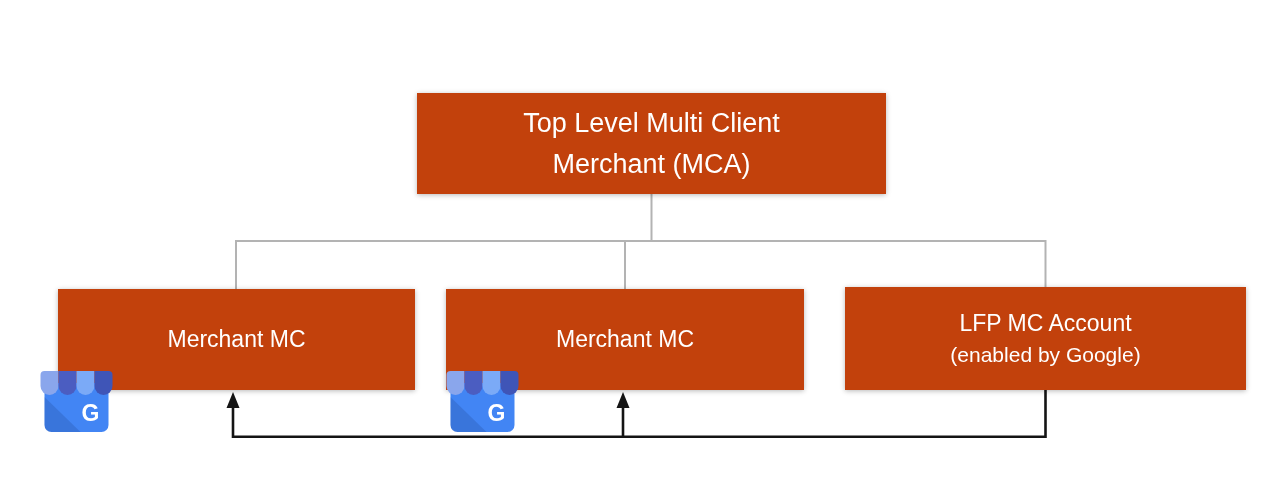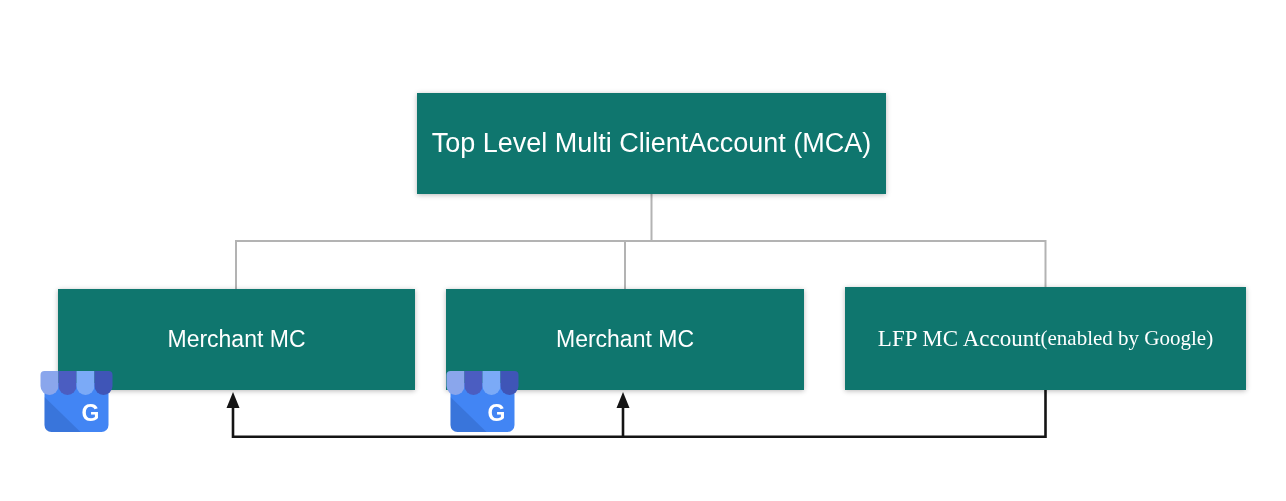--- a/index.html
+++ b/index.html
@@ -15,23 +15,24 @@
     overflow: hidden;
   }
   .connector-layer {
     position: absolute;
     left: 0; top: 0;
     width: 1286px; height: 501px;
     z-index: 0;
   }
   .node {
     position: absolute;
-    background: #0f766e;
+    background: #c2410c;
     color: #ffffff;
     display: flex;
+    flex-direction: column;
     align-items: center;
     justify-content: center;
     text-align: center;
     box-shadow: 0 1px 5px rgba(0,0,0,0.28);
     z-index: 1;
   }
   .node-top {
     left: 417px; top: 93px;
     width: 469px; height: 101px;
     font-size: 27px;
@@ -47,21 +48,20 @@
     left: 446px; top: 289px;
     width: 358px; height: 101px;
     font-size: 23px;
     line-height: 31px;
   }
   .node-lfp {
     left: 845px; top: 287px;
     width: 401px; height: 103px;
     font-size: 23px;
     line-height: 31px;
-    font-family: Liberation Serif, serif;
   }
   .node-lfp .line2 {
     font-size: 21px;
   }
   .gbp-icon {
     position: absolute;
     width: 73px;
     height: 61px;
     z-index: 2;
   }
@@ -88,21 +88,21 @@
       <path d="M623 436.7 V406"></path>
     </g>
     <g fill="#141414" stroke="none">
       <polygon points="233,392 226.5,408 239.5,408"></polygon>
       <polygon points="623,392 616.5,408 629.5,408"></polygon>
     </g>
   </svg>
 
   <div class="node node-top">
     <div class="line1">Top Level Multi Client</div>
-    <div class="line2">Account (MCA)</div>
+    <div class="line2">Merchant (MCA)</div>
   </div>
 
   <div class="node node-sub1">
     <div class="line1">Merchant MC</div>
   </div>
 
   <div class="node node-sub2">
     <div class="line1">Merchant MC</div>
   </div>
 

